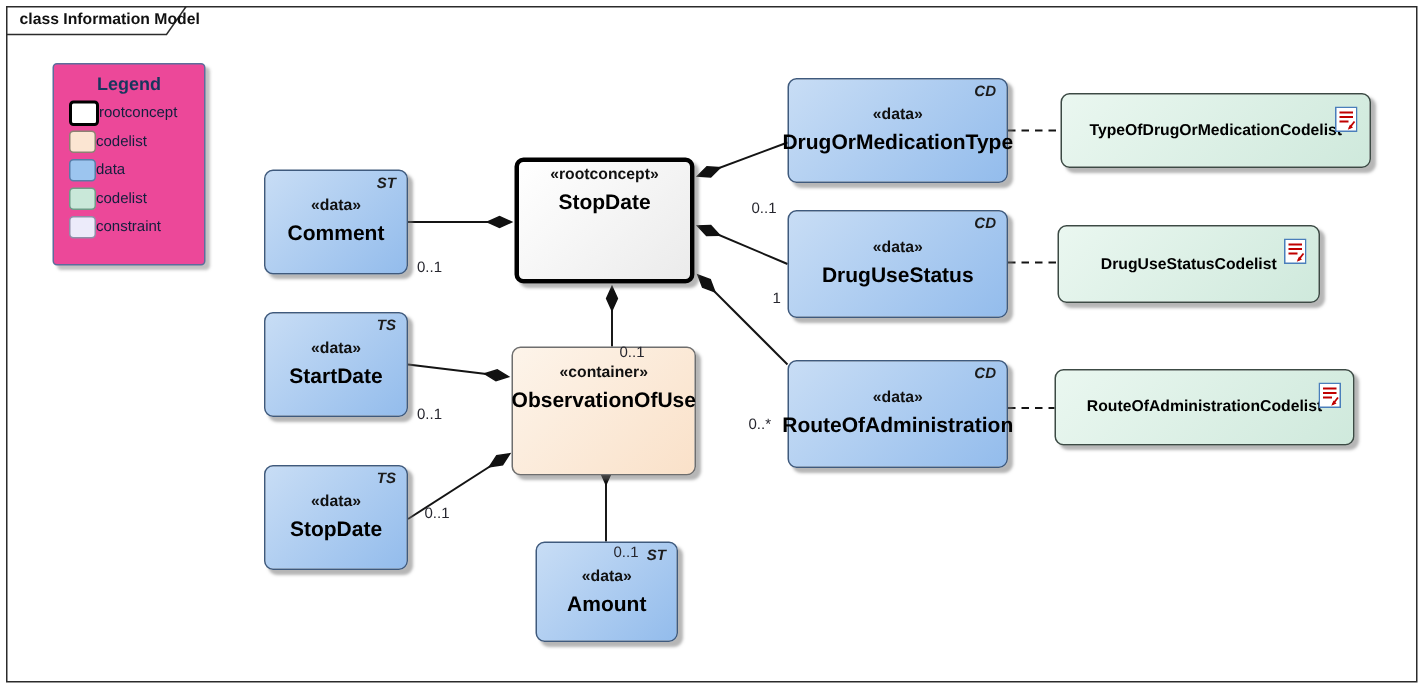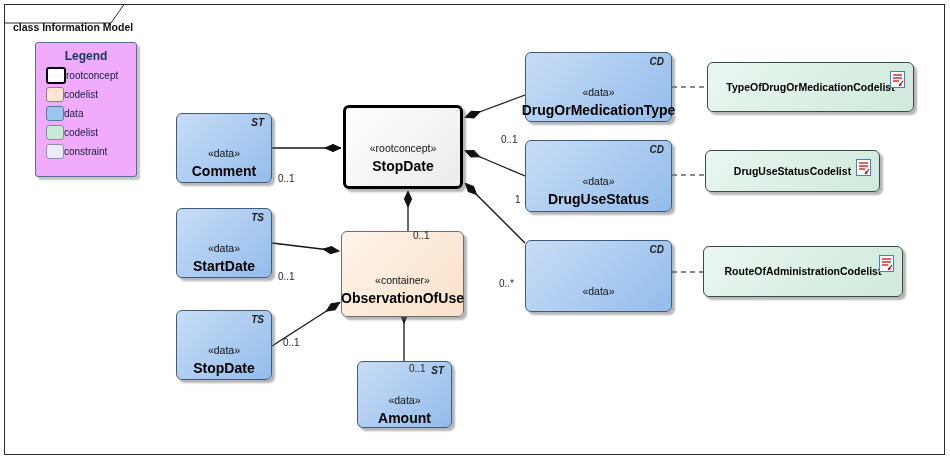--- a/index.html
+++ b/index.html
@@ -1,40 +1,40 @@
 <!DOCTYPE html>
 <html><head>
 <meta charset="utf-8">
 <style>
   html,body{margin:0;padding:0;background:#ffffff;}
   body{width:950px;height:460px;position:relative;overflow:hidden;
        font-family:"Liberation Sans","DejaVu Sans",sans-serif;color:#000;}
   .frame{position:absolute;left:4px;top:4px;right:5px;bottom:5px;border:1px solid #2b2b2b;}
-  .tab-label{position:absolute;left:13px;top:7px;font-size:10.5px;font-weight:bold;color:#111;margin-top:14px;}
+  .tab-label{position:absolute;left:13px;top:7px;font-size:10.5px;font-weight:bold;color:#111;}
   svg.overlay{position:absolute;left:0;top:0;pointer-events:none;}
 
   
   .legend{position:absolute;left:35px;top:42px;width:100px;height:133px;
-          background:#f0abfc;border:1px solid #5c6d9b;border-radius:3px;
+          background:#ec4899;border:1px solid #5c6d9b;border-radius:3px;
           box-shadow:3px 3px 2px rgba(120,120,120,.45);}
   .legend-title{text-align:center;font-size:12px;font-weight:bold;color:#17365d;margin-top:6px;}
   .legend-item{display:flex;align-items:center;gap:0;margin:5px 0 0 10px;height:14px;}
   .sw{width:16px;height:13px;border-radius:3px;flex:0 0 auto;}
   .sw-root{background:#ffffff;border:2.5px solid #000;}
   .sw-container{background:#fbe5d2;border:1px solid #8d8173;}
   .sw-data{background:#9cc5ef;border:1px solid #587ca6;}
   .sw-codelist{background:#c9e8d9;border:1px solid #6f9c87;}
   .sw-constraint{background:#ecebfa;border:1px solid #8f8fa8;}
   .legend-item span.lbl{font-size:10px;color:#121f3d;}
 
   
   .node{position:absolute;border-radius:6px;box-sizing:border-box;
         box-shadow:3px 3px 2px rgba(110,110,110,.5);
         display:flex;flex-direction:column;align-items:center;justify-content:center;}
-  .node .stereo{font-size:10.5px;font-weight:400;color:#111;line-height:1.5;margin-top:32px;}
+  .node .stereo{font-size:10.5px;font-weight:700;color:#111;line-height:1.5;}
   .node .nname{font-size:14px;font-weight:bold;color:#000;line-height:1.4;}
   .node .marker{position:absolute;top:3px;right:7px;font-size:10px;font-style:italic;
                 font-weight:600;color:#1c1c1c;}
   .data-node{background:linear-gradient(135deg,#c8ddf5 0%,#93bcec 100%);border:1px solid #3f5a7d;}
   .root-node{background:linear-gradient(135deg,#ffffff 0%,#ebebeb 100%);border:3.5px solid #000;
              justify-content:flex-start;padding-top:1px;}
   .container-node{background:linear-gradient(135deg,#fdf4ea 0%,#fae1c9 100%);border:1px solid #6e6e6e;
                   justify-content:flex-start;padding-top:9px;}
   .codelist-node{background:linear-gradient(135deg,#eaf7f0 0%,#cfe9dc 100%);border:1px solid #3c4a44;}
   .codelist-node .nname{font-size:10.5px;}
@@ -143,37 +143,38 @@
 
 <div class="node data-node" style="left:525px;top:140px;width:147px;height:72px">
   <span class="marker">CD</span>
   <div class="stereo">«data»</div>
   <div class="nname">DrugUseStatus</div>
 </div>
 
 <div class="node data-node" style="left:525px;top:240px;width:147px;height:72px">
   <span class="marker">CD</span>
   <div class="stereo">«data»</div>
+  <div class="nname">RouteOfAdministration</div>
 </div>
 
 <div class="node codelist-node" style="left:707px;top:62px;width:207px;height:50px">
   <div class="nname">TypeOfDrugOrMedicationCodelist</div>
   <span class="doc-icon">
     <svg width="15" height="17" viewBox="0 0 15 17">
       <rect x="0.5" y="0.5" width="14" height="16" fill="#fff" stroke="#4a7ebb"></rect>
       <line x1="3" y1="4" x2="12" y2="4" stroke="#c00000" stroke-width="1.2"></line>
       <line x1="3" y1="7" x2="12" y2="7" stroke="#c00000" stroke-width="1.2"></line>
       <line x1="3" y1="10" x2="9" y2="10" stroke="#c00000" stroke-width="1.2"></line>
       <path d="M13,10 L9.5,14.5" stroke="#c00000" stroke-width="1.2" fill="none"></path>
       <path d="M8.5,15.5 L12,14 L10,12 Z" fill="#c00000"></path>
     </svg>
   </span>
 </div>
 
-<div class="node codelist-node" style="left:705px;top:150px;width:175px;height:42px">
+<div class="node codelist-node" style="left:705px;top:150px;width:175px;height:52px">
   <div class="nname">DrugUseStatusCodelist</div>
   <span class="doc-icon">
     <svg width="15" height="17" viewBox="0 0 15 17">
       <rect x="0.5" y="0.5" width="14" height="16" fill="#fff" stroke="#4a7ebb"></rect>
       <line x1="3" y1="4" x2="12" y2="4" stroke="#c00000" stroke-width="1.2"></line>
       <line x1="3" y1="7" x2="12" y2="7" stroke="#c00000" stroke-width="1.2"></line>
       <line x1="3" y1="10" x2="9" y2="10" stroke="#c00000" stroke-width="1.2"></line>
       <path d="M13,10 L9.5,14.5" stroke="#c00000" stroke-width="1.2" fill="none"></path>
       <path d="M8.5,15.5 L12,14 L10,12 Z" fill="#c00000"></path>
     </svg>

